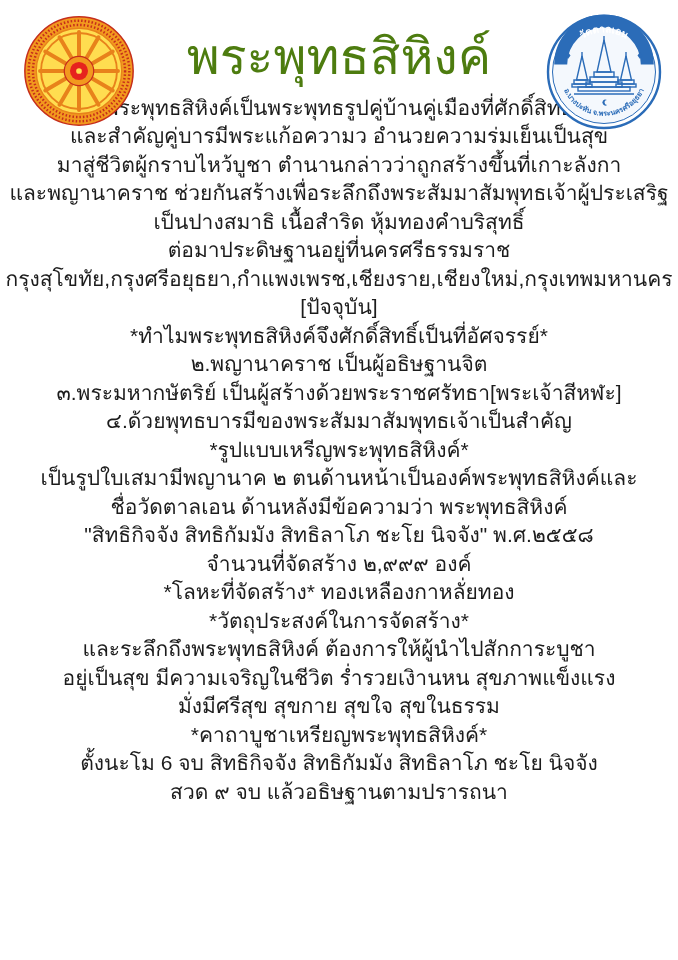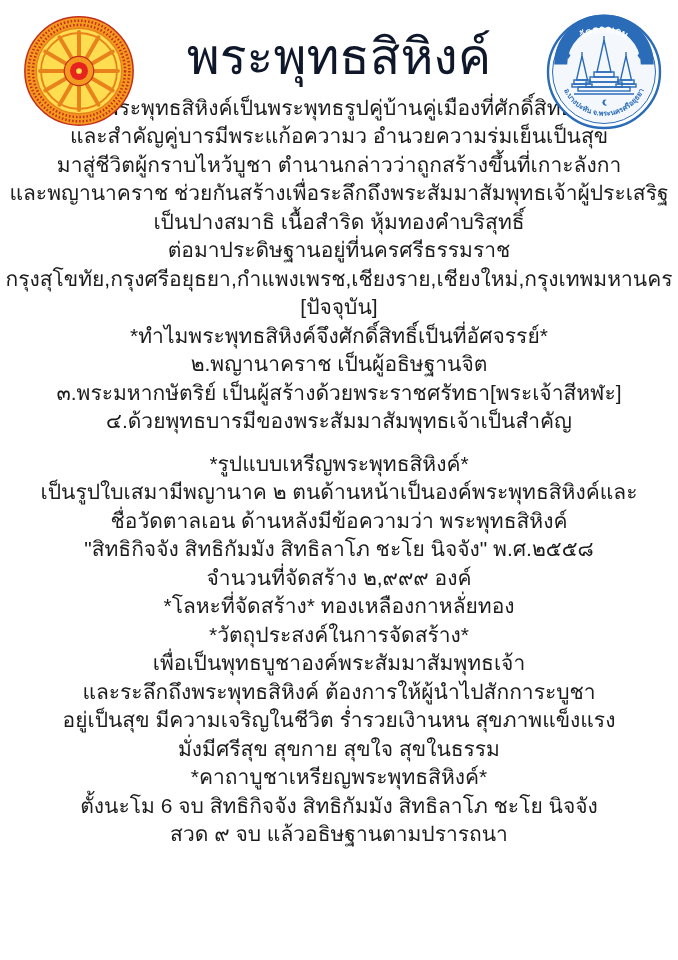--- a/index.html
+++ b/index.html
@@ -15,33 +15,33 @@
   .emblem{position:absolute;top:14px;}
   .emblem.left{left:22px;width:114px;height:114px;}
   .emblem.right{right:14px;width:120px;height:120px;top:12px;}
   .emblem svg{width:100%;height:100%;display:block;}
   .title{
     text-align:center;
     padding-top:24px;
     font-size:50px;
     line-height:1.35;
     font-weight:400;
-    color:#0f172a;
+    color:#4d7c0f;
     letter-spacing:0px;
   }
   .content{
     margin-top:2px;
     text-align:center;
   }
   .line{
     font-size:21px;
     line-height:28.5px;
     white-space:nowrap;
   }
-  .line.gap{margin-top:14px;}
+  .line.gap{}
   .seal-top-text{font-size:10px;font-weight:bold;fill:#ffffff;}
   .seal-bottom-text{font-size:7.2px;fill:#2b6cb8;font-weight:bold;}
 </style>
 </head>
 <body>
 
 <div class="page">
 
   <div class="emblem left">
     <svg viewBox="0 0 120 120">
@@ -134,21 +134,20 @@
     <div class="line">๒.พญานาคราช เป็นผู้อธิษฐานจิต</div>
     <div class="line">๓.พระมหากษัตริย์ เป็นผู้สร้างด้วยพระราชศรัทธา[พระเจ้าสีหฬะ]</div>
     <div class="line">๔.ด้วยพุทธบารมีของพระสัมมาสัมพุทธเจ้าเป็นสำคัญ</div>
     <div class="line gap">*รูปแบบเหรีญพระพุทธสิหิงค์*</div>
     <div class="line">เป็นรูปใบเสมามีพญานาค ๒ ตนด้านหน้าเป็นองค์พระพุทธสิหิงค์และ</div>
     <div class="line">ชื่อวัดตาลเอน ด้านหลังมีข้อความว่า พระพุทธสิหิงค์</div>
     <div class="line">"สิทธิกิจจัง สิทธิกัมมัง สิทธิลาโภ ชะโย นิจจัง" พ.ศ.๒๕๕๘</div>
     <div class="line">จำนวนที่จัดสร้าง ๒,๙๙๙ องค์</div>
     <div class="line">*โลหะที่จัดสร้าง*  ทองเหลืองกาหลั่ยทอง</div>
     <div class="line">*วัตถุประสงค์ในการจัดสร้าง*</div>
-    <div class="line">เพื่อเป็นพุทธบูชาองค์พระสัมมาสัมพุทธเจ้า</div>
     <div class="line">และระลึกถึงพระพุทธสิหิงค์ ต้องการให้ผู้นำไปสักการะบูชา</div>
     <div class="line">อยู่เป็นสุข มีความเจริญในชีวิต ร่ำรวยเงิานหน สุขภาพแข็งแรง</div>
     <div class="line">มั่งมีศรีสุข สุขกาย สุขใจ สุขในธรรม</div>
     <div class="line">*คาถาบูชาเหรียญพระพุทธสิหิงค์*</div>
     <div class="line">ตั้งนะโม 6 จบ สิทธิกิจจัง สิทธิกัมมัง สิทธิลาโภ ชะโย นิจจัง</div>
     <div class="line">สวด ๙ จบ แล้วอธิษฐานตามปรารถนา</div>
   </div>
 
 </div>
 

